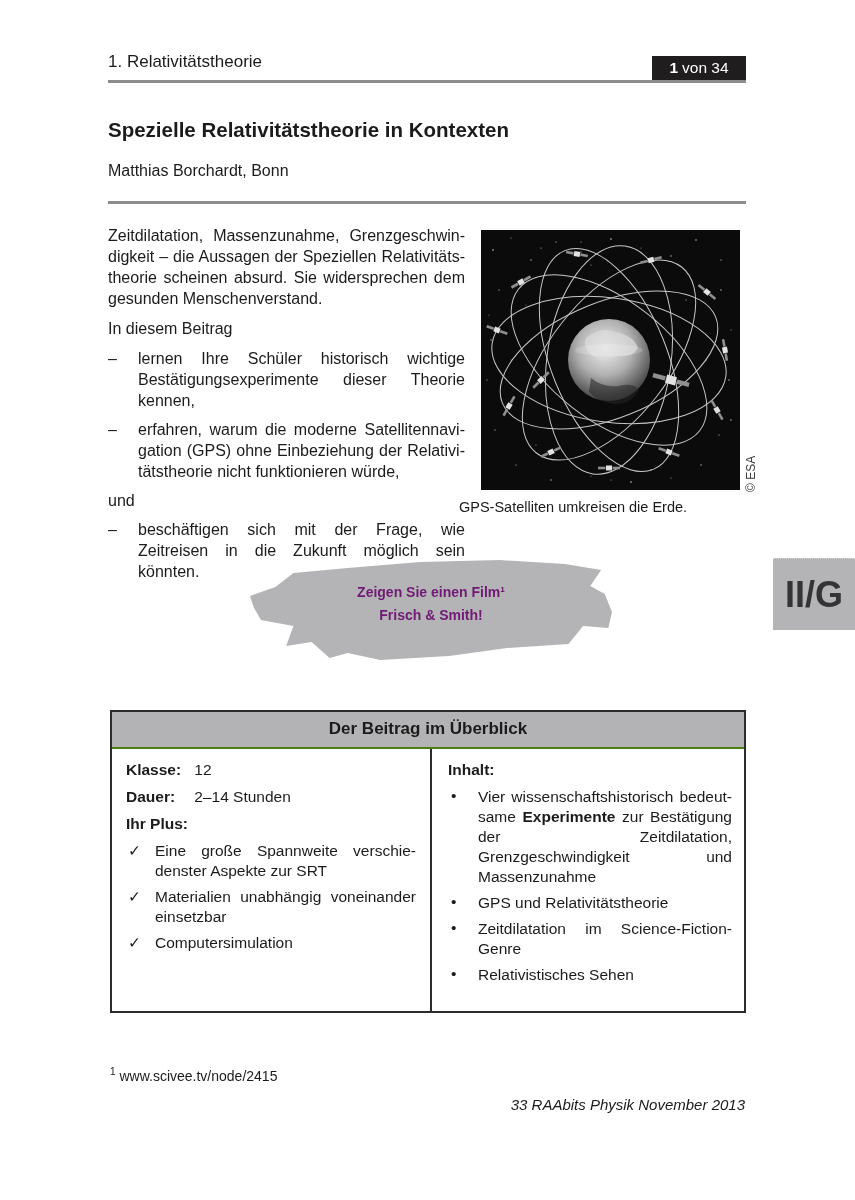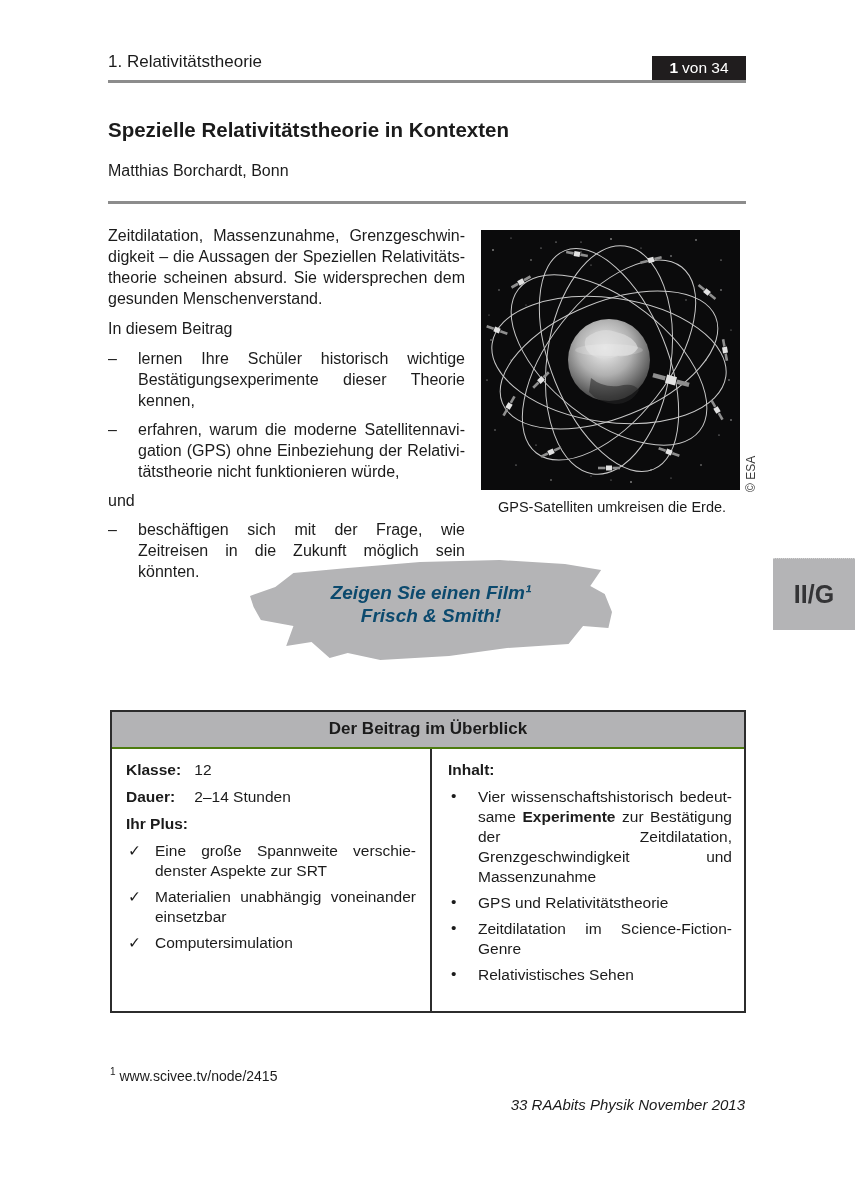--- a/index.html
+++ b/index.html
@@ -28,37 +28,37 @@
            font-size:16px; line-height:21px; text-align:justify; hyphens:manual; }
   .intro .para    { margin-bottom:9px; }
   .intro .lead-in { margin-bottom:9px; text-align:left; }
   .dash-item   { position:relative; padding-left:30px; margin-bottom:8px; }
   .dash-marker { position:absolute; left:0; top:0; }
   .connector   { margin-bottom:8px; text-align:left; }
   
   .gps-figure { position:absolute; left:481px; top:230px; width:259px; height:260px; }
   .esa-credit { position:absolute; left:744px; top:492px; transform:rotate(-90deg);
                 transform-origin:0 0; font-size:12px; color:#3a3a3a; white-space:nowrap; }
-  .figure-caption { position:absolute; left:498px; top:499px; font-size:14.5px; }
+  .figure-caption { position:absolute; left:459px; top:499px; font-size:14.5px; }
   
   .banner {
     position:absolute; left:250px; top:560px; width:362px; height:100px;
-    background:#b4b4b6; color:#0c4a6e;
+    background:#b4b4b6; color:#701a75;
     clip-path:polygon(0% 36%, 7% 27%, 12% 13%, 27% 8%, 47% 2%, 69% 0%, 87% 4%, 97% 10%,
                       94% 26%, 98% 34%, 100% 52%, 99% 68%, 92% 66%, 88% 84%, 71% 88%,
                       55% 96%, 36% 100%, 27% 93%, 22% 98%, 17% 82%, 10% 86%, 12% 66%,
                       3% 60%, 1% 47%);
-    text-align:center; font-weight:bold; font-size:19px; line-height:23px; padding-top:21px;font-style:italic;
+    text-align:center; font-weight:bold; font-size:14px; line-height:23px; padding-top:21px;
   }
   
   .side-tab {
     position:absolute; left:773px; top:558px; width:82px; height:72px;
     background:#b4b4b6; border-top:1px dotted #d4d4d4;
     display:flex; align-items:center; justify-content:center;
-    font-size:25px; font-weight:bold; color:#343436;
+    font-size:36px; font-weight:bold; color:#343436;
   }
   
   .overview { position:absolute; left:110px; top:710px; width:636px;
               border:2px solid #2c2c2c; font-size:15.5px; line-height:20px; }
   .overview-header { background:#b3b3b5; border-bottom:2px solid #4d7c0f;
                      text-align:center; font-weight:bold; font-size:17px; padding:7px 0 8px 0; }
   .overview-body  { display:flex; align-items:stretch; }
   .overview-left  { width:320px; border-right:2px solid #2c2c2c; padding:11px 14px 4px 14px; }
   .overview-right { flex:1; padding:11px 12px 20px 16px; }
   .kv-row   { margin-bottom:7px; }

